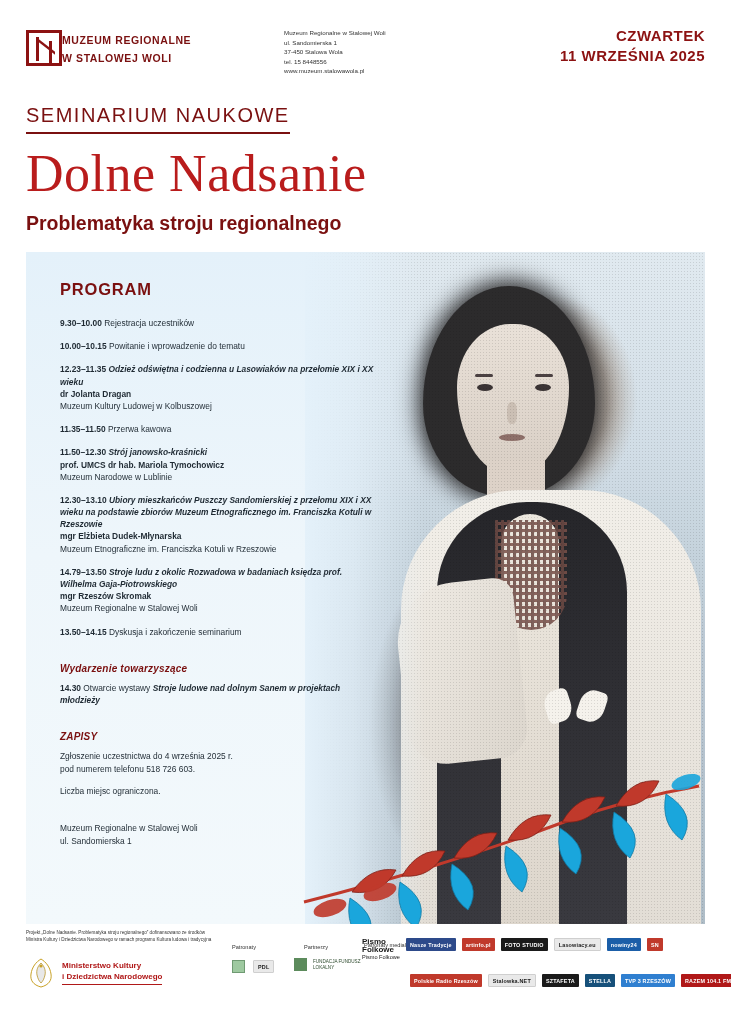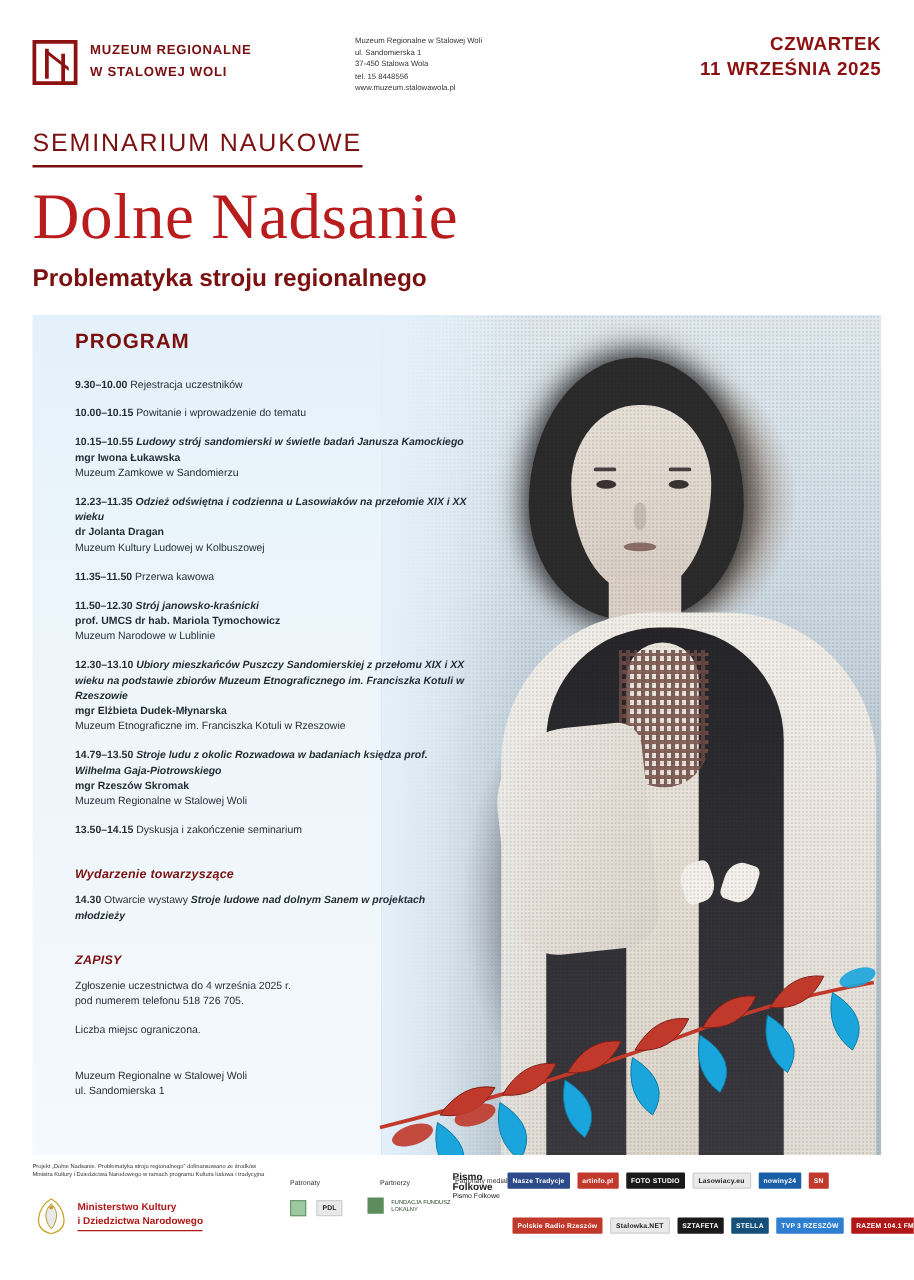--- a/index.html
+++ b/index.html
@@ -10,21 +10,21 @@
     font-family: "Liberation Sans", sans-serif;
     color: #2b2b2b;
     overflow: hidden;
     position: relative;
   }
 
   
   .header {
     position: absolute; top: 26px; left: 26px; right: 26px; height: 62px;
   }
-  .logo-block { position:absolute; left:0; top:4px; display:flex; align-items:flex-end; gap:10px; }
+  .logo-block { position:absolute; left:0; top:4px; display:flex; align-items:flex-start; }
   .logo-mark {
     width: 36px; height: 36px;
     border: 3px solid #8c1212;
     position: relative;
   }
   .logo-mark:before {
     content:""; position:absolute; left:7px; top:4px; width:3px; height:24px; background:#8c1212;
   }
   .logo-mark:after {
     content:""; position:absolute; left:7px; top:4px; width:19px; height:3px; background:#8c1212;
@@ -150,21 +150,21 @@
   .photo-fade-left {
     position:absolute; left:0; top:0; width: 120px; height:100%;
     background: linear-gradient(90deg,#e4f1fa 0%, rgba(228,241,250,.75) 40%, rgba(228,241,250,0) 100%);
   }
 
   
   .branch { position:absolute; left: 268px; top: 500px; width: 411px; height: 172px; }
 
   
   .program-col {
-    position:absolute; left: 34px; top: 12px; width: 320px;
+    position:absolute; left: 34px; top: 28px; width: 320px;
     color:#1f2a33;
   }
   .sec-head {
     font-size: 16.5px; font-weight: bold; color:#7a1010; letter-spacing: .8px;
     margin-bottom: 18px;
   }
   .sec-head.small { font-size: 10px; letter-spacing: .2px; margin-bottom: 8px; font-style: italic; }
   .entry { margin-bottom: 11px; font-size: 8.4px; line-height: 1.45; }
   .entry .t { font-weight: bold; }
   .entry .em { font-style: italic; font-weight: bold; }
@@ -281,26 +281,20 @@
     <div class="entry">
       <span class="t">9.30–10.00</span>
       <span>Rejestracja uczestników</span>
     </div>
 
     <div class="entry">
       <span class="t">10.00–10.15</span>
       <span>Powitanie i wprowadzenie do tematu</span>
     </div>
 
-    <div class="entry">
-      <span class="t">10.15–10.55</span>
-      <span class="em">Ludowy strój sandomierski w świetle badań Janusza Kamockiego</span><br>
-      <span class="b">mgr Iwona Łukawska</span><br>
-      <span class="inst">Muzeum Zamkowe w Sandomierzu</span>
-    </div>
 
     <div class="entry">
       <span class="t">12.23–11.35</span>
       <span class="em">Odzież odświętna i codzienna u Lasowiaków na przełomie XIX i XX wieku</span><br>
       <span class="b">dr Jolanta Dragan</span><br>
       <span class="inst">Muzeum Kultury Ludowej w Kolbuszowej</span>
     </div>
 
     <div class="entry">
       <span class="t">11.35–11.50</span>
@@ -340,21 +334,21 @@
       <span class="t">14.30</span>
       <span>Otwarcie wystawy</span>
       <span class="em">Stroje ludowe nad dolnym Sanem w projektach młodzieży</span>
     </div>
 
     <div class="gap"></div>
 
     <div class="sec-head small">ZAPISY</div>
     <div class="plain">
       <span>Zgłoszenie uczestnictwa do 4 września 2025 r.</span><br>
-      <span>pod numerem telefonu 518 726 705.</span>
+      <span>pod numerem telefonu 518 726 603.</span>
     </div>
     <div class="plain">Liczba miejsc ograniczona.</div>
 
     <div class="gap"></div>
 
     <div class="plain">
       <span class="b">Muzeum Regionalne w Stalowej Woli</span><br>
       <span>ul. Sandomierska 1</span><br>
       <br>
       

